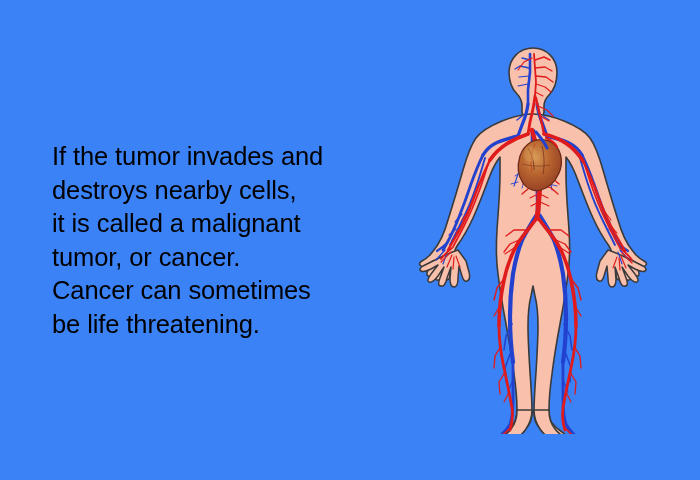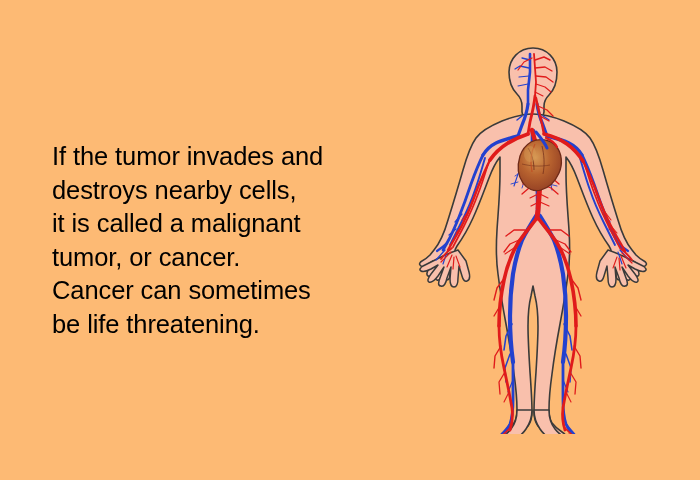--- a/index.html
+++ b/index.html
@@ -4,21 +4,21 @@
 <style>
   html, body {
     margin: 0;
     padding: 0;
     background: #ffffff;
   }
   #page {
     position: relative;
     width: 700px;
     height: 480px;
-    background: #fdba74;
+    background: #3b82f6;
     overflow: hidden;
     font-family: "Liberation Sans", sans-serif;
   }
   #caption {
     position: absolute;
     left: 52px;
     top: 140px;
     width: 340px;
     font-family: "Liberation Sans", sans-serif;
     font-size: 25.5px;

